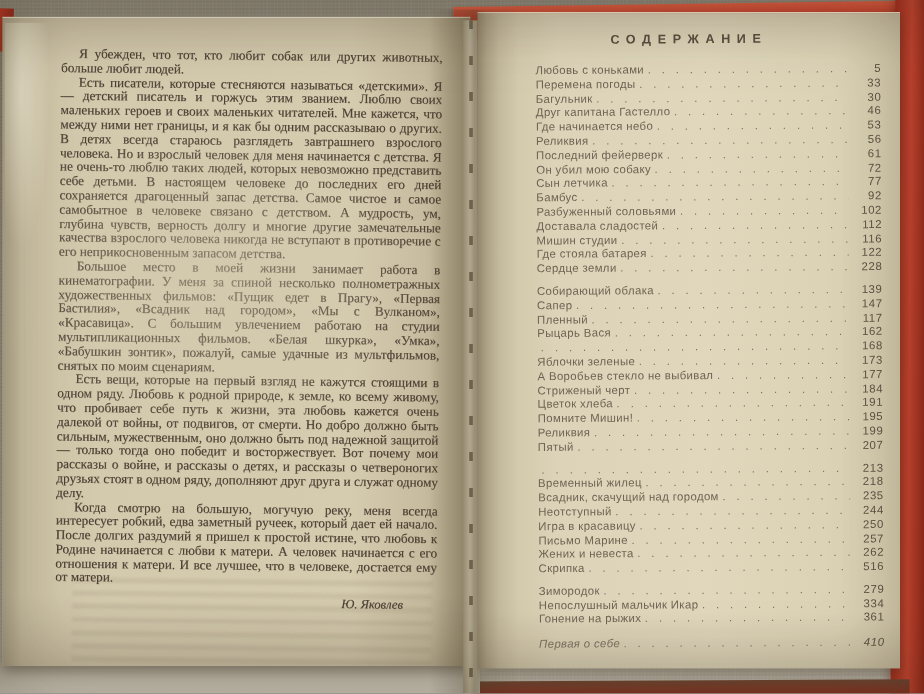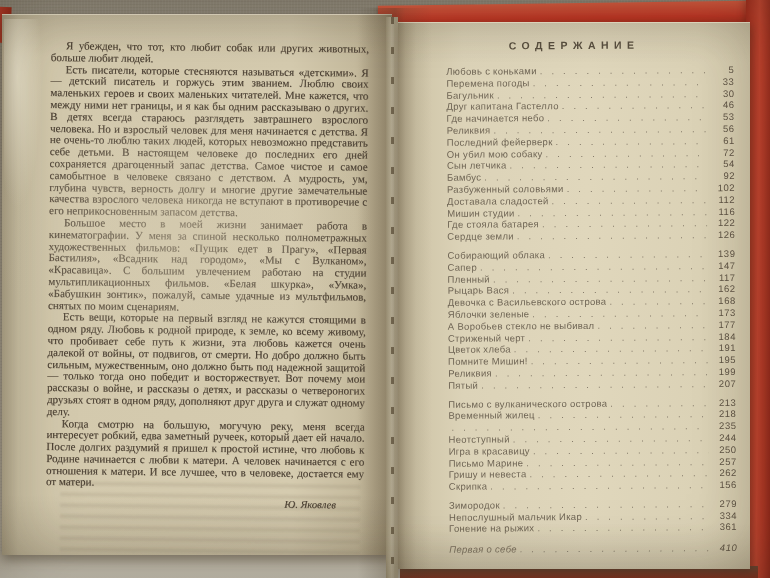--- a/index.html
+++ b/index.html
@@ -45,21 +45,21 @@
   .signature{text-align:right;padding-right:28px;font-style:italic;margin-top:8px;font-size:10.5px;color:#4c4134;}
   .fade-overlay{position:absolute;inset:0;pointer-events:none;
     background:radial-gradient(ellipse 195px 135px at 46% 40%, rgba(210,200,173,0.5), rgba(210,200,173,0) 100%);}
   
   .stitch{position:absolute;left:386px;top:17px;width:12px;height:561px;
     background:linear-gradient(90deg,#b2a789,#ded5b9 42%,#c7bda0);}
   .stitch::after{content:"";position:absolute;left:5px;top:0;width:3px;height:100%;
     background:repeating-linear-gradient(180deg, rgba(95,80,58,0.7) 0 7px, rgba(236,229,207,0.25) 7px 30px);}
   .gutter-shadow{position:absolute;left:358px;top:8px;width:74px;height:570px;pointer-events:none;
     background:linear-gradient(90deg, rgba(70,58,40,0) 0, rgba(70,58,40,0.26) 38%, rgba(70,58,40,0.34) 50%, rgba(70,58,40,0.14) 64%, rgba(70,58,40,0) 100%);}
-  .right-page{position:absolute;left:398px;top:22px;width:352px;height:546px;
+  .right-page{position:absolute;left:398px;top:10px;width:352px;height:546px;
     background-image:
       linear-gradient(180deg, rgba(95,82,58,0.10), rgba(0,0,0,0) 40px, rgba(0,0,0,0) 500px, rgba(95,82,58,0.14)),
       linear-gradient(90deg,#b1a588 0,#cfc5a8 18px,#dcd3b8 65px,#e0d7bc 190px,#dbd2b6 300px,#d0c6a9 352px);
     border-top:1px solid #ece4ca;
     box-shadow:2px 4px 9px rgba(60,48,30,0.4);}
   .right-content{position:absolute;inset:0;transform:rotate(-0.35deg);transform-origin:50% 0;}
   .toc-header{margin:16px 0 0;text-align:center;
     font-family:"Liberation Sans", sans-serif;font-size:10.5px;font-weight:bold;
     letter-spacing:5.5px;color:#584e3f;}
   .toc-list{margin:14px 16px 0 48px;font-family:"Liberation Sans", sans-serif;
@@ -140,21 +140,21 @@
             <span class="toc-page">61</span>
           </div>
           <div class="toc-row">
             <span class="toc-title">Он убил мою собаку</span>
             <span class="toc-dots">. . . . . . . . . . . . . . . . . . . . . . . . . . . . . . . . . . . . . . . . . . . . . . . . . . </span>
             <span class="toc-page">72</span>
           </div>
           <div class="toc-row">
             <span class="toc-title">Сын летчика</span>
             <span class="toc-dots">. . . . . . . . . . . . . . . . . . . . . . . . . . . . . . . . . . . . . . . . . . . . . . . . . . </span>
-            <span class="toc-page">54</span>
+            <span class="toc-page">77</span>
           </div>
           <div class="toc-row">
             <span class="toc-title">Бамбус</span>
             <span class="toc-dots">. . . . . . . . . . . . . . . . . . . . . . . . . . . . . . . . . . . . . . . . . . . . . . . . . . </span>
             <span class="toc-page">92</span>
           </div>
           <div class="toc-row">
             <span class="toc-title">Разбуженный соловьями</span>
             <span class="toc-dots">. . . . . . . . . . . . . . . . . . . . . . . . . . . . . . . . . . . . . . . . . . . . . . . . . . </span>
             <span class="toc-page">102</span>
@@ -170,21 +170,21 @@
             <span class="toc-page">116</span>
           </div>
           <div class="toc-row">
             <span class="toc-title">Где стояла батарея</span>
             <span class="toc-dots">. . . . . . . . . . . . . . . . . . . . . . . . . . . . . . . . . . . . . . . . . . . . . . . . . . </span>
             <span class="toc-page">122</span>
           </div>
           <div class="toc-row">
             <span class="toc-title">Сердце земли</span>
             <span class="toc-dots">. . . . . . . . . . . . . . . . . . . . . . . . . . . . . . . . . . . . . . . . . . . . . . . . . . </span>
-            <span class="toc-page">126</span>
+            <span class="toc-page">228</span>
           </div>
           <div class="toc-row gap">
             <span class="toc-title">Собирающий облака</span>
             <span class="toc-dots">. . . . . . . . . . . . . . . . . . . . . . . . . . . . . . . . . . . . . . . . . . . . . . . . . . </span>
             <span class="toc-page">139</span>
           </div>
           <div class="toc-row">
             <span class="toc-title">Сапер</span>
             <span class="toc-dots">. . . . . . . . . . . . . . . . . . . . . . . . . . . . . . . . . . . . . . . . . . . . . . . . . . </span>
             <span class="toc-page">147</span>
@@ -193,21 +193,20 @@
             <span class="toc-title">Пленный</span>
             <span class="toc-dots">. . . . . . . . . . . . . . . . . . . . . . . . . . . . . . . . . . . . . . . . . . . . . . . . . . </span>
             <span class="toc-page">117</span>
           </div>
           <div class="toc-row">
             <span class="toc-title">Рыцарь Вася</span>
             <span class="toc-dots">. . . . . . . . . . . . . . . . . . . . . . . . . . . . . . . . . . . . . . . . . . . . . . . . . . </span>
             <span class="toc-page">162</span>
           </div>
           <div class="toc-row">
-            <span class="toc-title">Девочка с Васильевского острова</span>
             <span class="toc-dots">. . . . . . . . . . . . . . . . . . . . . . . . . . . . . . . . . . . . . . . . . . . . . . . . . . </span>
             <span class="toc-page">168</span>
           </div>
           <div class="toc-row">
             <span class="toc-title">Яблочки зеленые</span>
             <span class="toc-dots">. . . . . . . . . . . . . . . . . . . . . . . . . . . . . . . . . . . . . . . . . . . . . . . . . . </span>
             <span class="toc-page">173</span>
           </div>
           <div class="toc-row">
             <span class="toc-title">А Воробьев стекло не выбивал</span>
@@ -233,57 +232,57 @@
             <span class="toc-title">Реликвия</span>
             <span class="toc-dots">. . . . . . . . . . . . . . . . . . . . . . . . . . . . . . . . . . . . . . . . . . . . . . . . . . </span>
             <span class="toc-page">199</span>
           </div>
           <div class="toc-row">
             <span class="toc-title">Пятый</span>
             <span class="toc-dots">. . . . . . . . . . . . . . . . . . . . . . . . . . . . . . . . . . . . . . . . . . . . . . . . . . </span>
             <span class="toc-page">207</span>
           </div>
           <div class="toc-row gap">
-            <span class="toc-title">Письмо с вулканического острова</span>
             <span class="toc-dots">. . . . . . . . . . . . . . . . . . . . . . . . . . . . . . . . . . . . . . . . . . . . . . . . . . </span>
             <span class="toc-page">213</span>
           </div>
           <div class="toc-row">
             <span class="toc-title">Временный жилец</span>
             <span class="toc-dots">. . . . . . . . . . . . . . . . . . . . . . . . . . . . . . . . . . . . . . . . . . . . . . . . . . </span>
             <span class="toc-page">218</span>
           </div>
           <div class="toc-row">
+            <span class="toc-title">Всадник, скачущий над городом</span>
             <span class="toc-dots">. . . . . . . . . . . . . . . . . . . . . . . . . . . . . . . . . . . . . . . . . . . . . . . . . . </span>
             <span class="toc-page">235</span>
           </div>
           <div class="toc-row">
             <span class="toc-title">Неотступный</span>
             <span class="toc-dots">. . . . . . . . . . . . . . . . . . . . . . . . . . . . . . . . . . . . . . . . . . . . . . . . . . </span>
             <span class="toc-page">244</span>
           </div>
           <div class="toc-row">
             <span class="toc-title">Игра в красавицу</span>
             <span class="toc-dots">. . . . . . . . . . . . . . . . . . . . . . . . . . . . . . . . . . . . . . . . . . . . . . . . . . </span>
             <span class="toc-page">250</span>
           </div>
           <div class="toc-row">
             <span class="toc-title">Письмо Марине</span>
             <span class="toc-dots">. . . . . . . . . . . . . . . . . . . . . . . . . . . . . . . . . . . . . . . . . . . . . . . . . . </span>
             <span class="toc-page">257</span>
           </div>
           <div class="toc-row">
-            <span class="toc-title">Гришу и невеста</span>
+            <span class="toc-title">Жених и невеста</span>
             <span class="toc-dots">. . . . . . . . . . . . . . . . . . . . . . . . . . . . . . . . . . . . . . . . . . . . . . . . . . </span>
             <span class="toc-page">262</span>
           </div>
           <div class="toc-row">
             <span class="toc-title">Скрипка</span>
             <span class="toc-dots">. . . . . . . . . . . . . . . . . . . . . . . . . . . . . . . . . . . . . . . . . . . . . . . . . . </span>
-            <span class="toc-page">156</span>
+            <span class="toc-page">516</span>
           </div>
           <div class="toc-row gap">
             <span class="toc-title">Зимородок</span>
             <span class="toc-dots">. . . . . . . . . . . . . . . . . . . . . . . . . . . . . . . . . . . . . . . . . . . . . . . . . . </span>
             <span class="toc-page">279</span>
           </div>
           <div class="toc-row">
             <span class="toc-title">Непослушный мальчик Икар</span>
             <span class="toc-dots">. . . . . . . . . . . . . . . . . . . . . . . . . . . . . . . . . . . . . . . . . . . . . . . . . . </span>
             <span class="toc-page">334</span>

